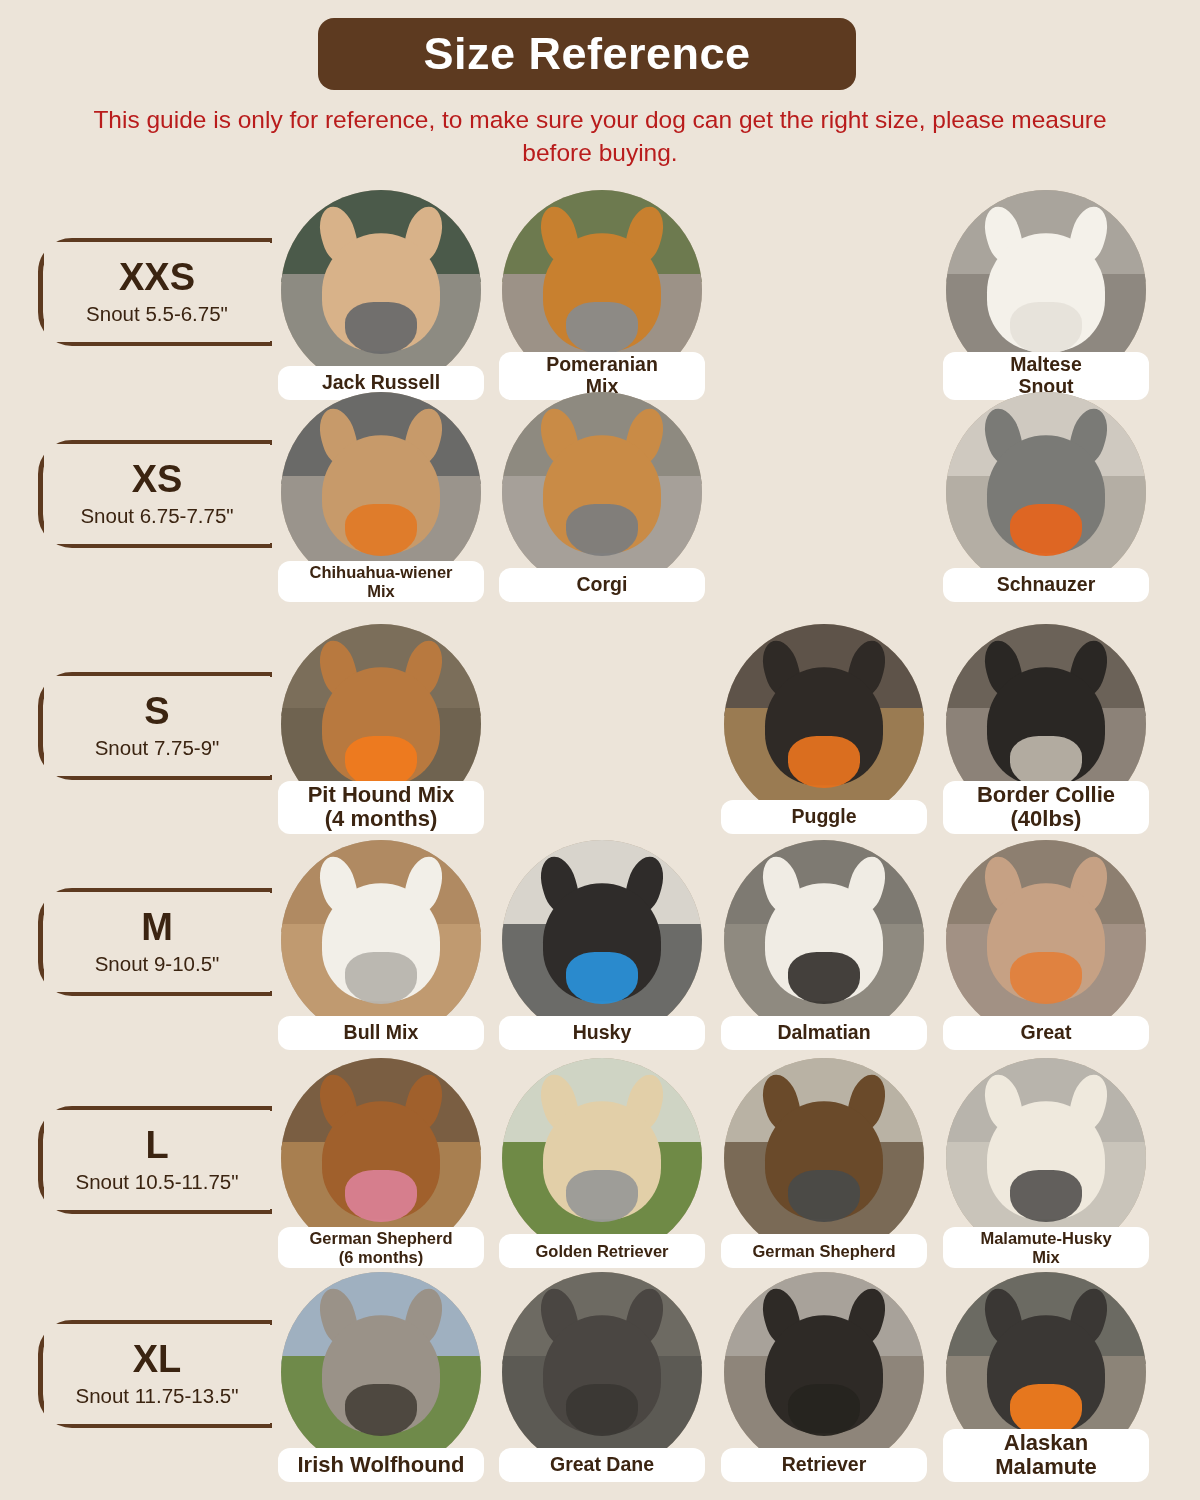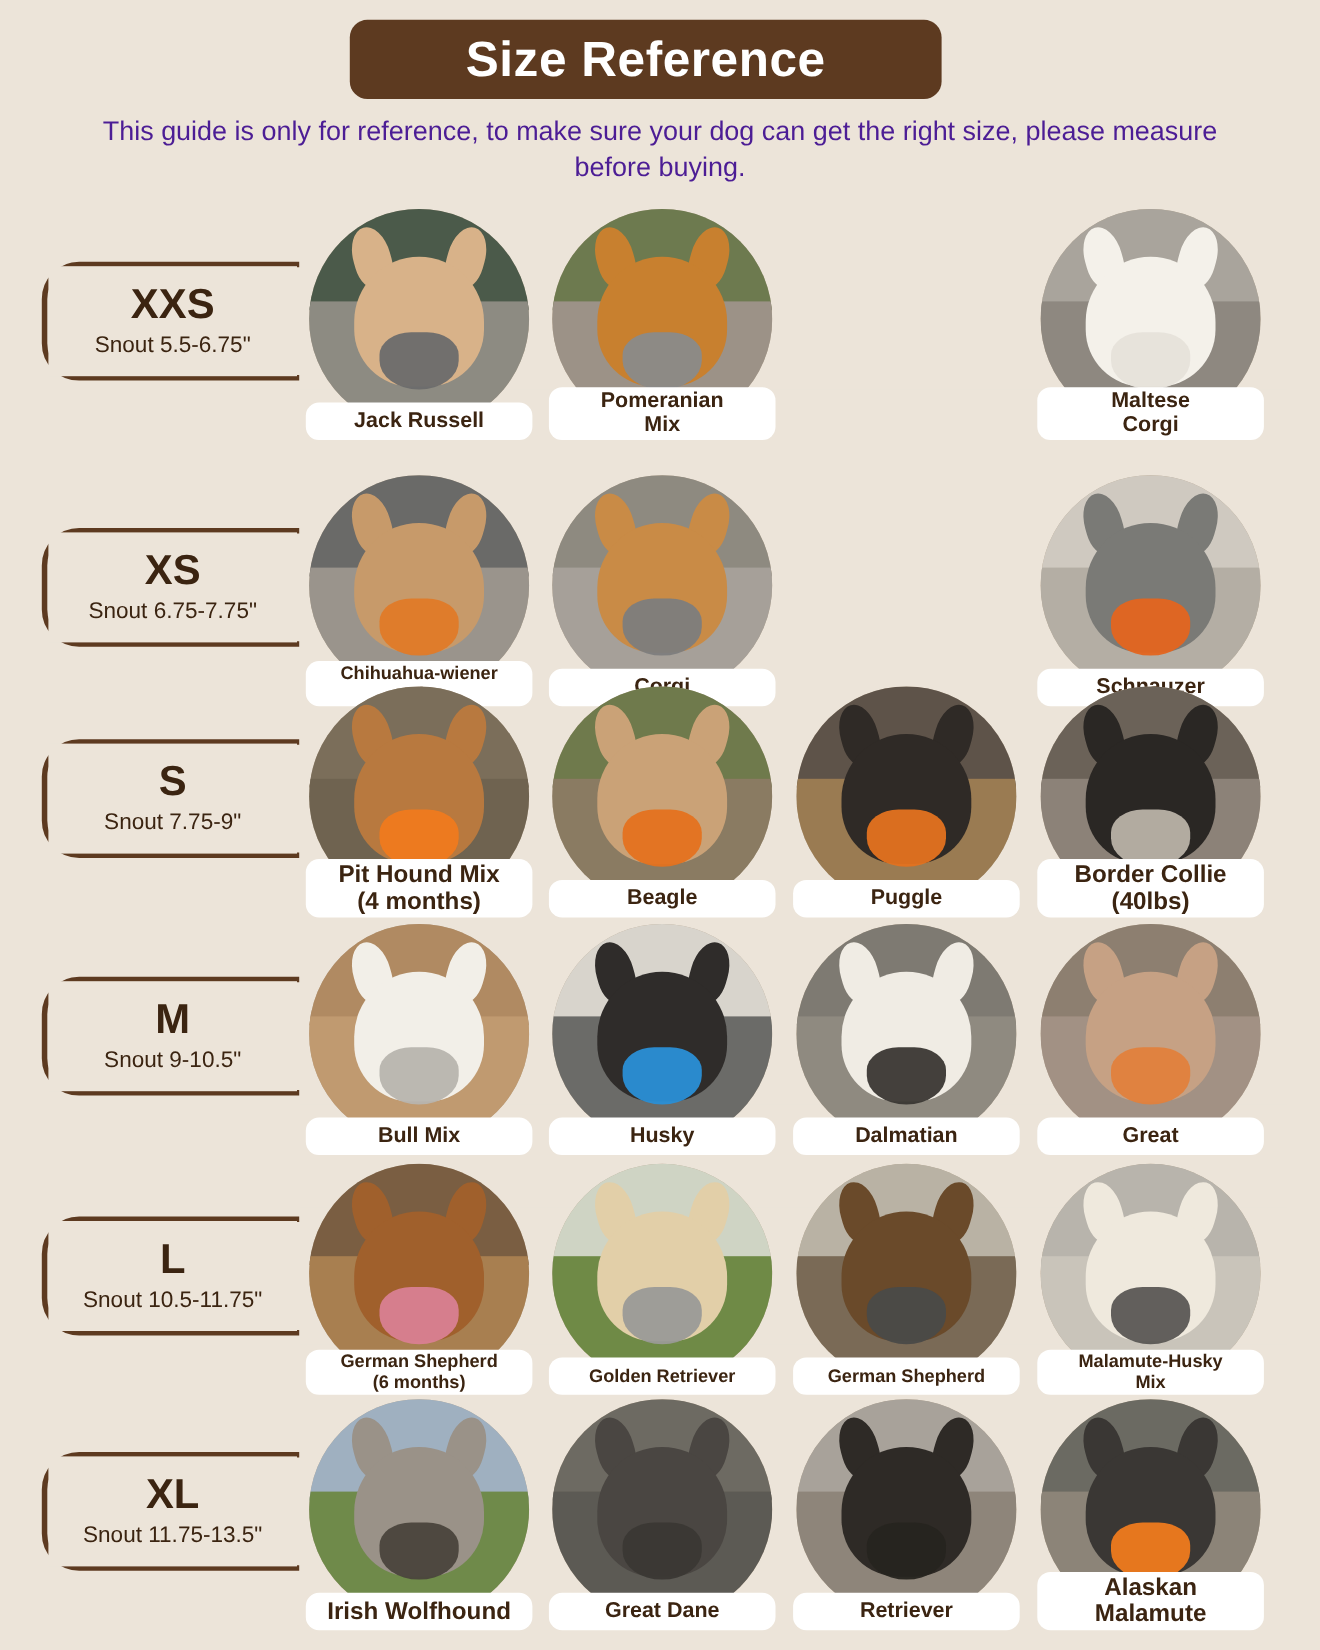--- a/index.html
+++ b/index.html
@@ -35,34 +35,34 @@
     font-size: 45px;
     font-weight: bold;
     letter-spacing: 0.5px;
   }
   .subtitle {
     position: absolute;
     left: 60px;
     top: 104px;
     width: 1080px;
     text-align: center;
-    color: #4c1d95;
+    color: #b91c1c;
     font-size: 24.5px;
     line-height: 1.33;
   }
 
   
   .row {
     position: absolute;
     left: 0;
     width: 1200px;
     height: 204px;
   }
   .row-r0 { top: 190px; padding-left: 44px; }
-  .row-r1 { top: 432px; }
+  .row-r1 { top: 392px; }
   .row-r2 { top: 624px; }
   .row-r3 { top: 840px; }
   .row-r4 { top: 1058px; }
   .row-r5 { top: 1272px; padding-left: 30px; }
 
   
   .size-pill {
     position: absolute;
     left: 38px;
     top: 48px;
@@ -248,21 +248,21 @@
         <div class="photo">
           <div class="sky" style="background: rgb(169, 164, 156);"></div>
             <div class="ground" style="background: rgb(142, 136, 128);"></div>
           <div class="ear-l" style="background: rgb(244, 241, 234);"></div>
             <div class="ear-r" style="background: rgb(244, 241, 234);"></div>
           <div class="dog" style="background: rgb(244, 241, 234);"></div>
             <div class="snout" style="background: rgb(230, 226, 218);"></div>
         </div>
         <div class="name-bubble">
           <span class="nm">Maltese
-Corgi</span>
+Snout</span>
         </div>
       </div>
     </div>
   </div>
 
   <div class="row row-r1">
     <div class="size-pill"></div>
     <div class="pill-mask"></div>
     <div class="size-box">
       <div class="size-label">XS</div>
@@ -327,33 +327,20 @@
           <div class="ear-l" style="background: rgb(184, 121, 63);"></div>
             <div class="ear-r" style="background: rgb(184, 121, 63);"></div>
           <div class="dog" style="background: rgb(184, 121, 63);"></div>
             <div class="snout" style="background: rgb(239, 122, 29);"></div>
         </div>
         <div class="name-bubble small">
           <span class="nm">Pit Hound Mix
 (4 months)</span>
         </div>
       </div>
-      <div class="card c1">
-        <div class="photo">
-          <div class="sky" style="background: rgb(111, 122, 76);"></div>
-            <div class="ground" style="background: rgb(138, 123, 98);"></div>
-          <div class="ear-l" style="background: rgb(202, 162, 119);"></div>
-            <div class="ear-r" style="background: rgb(202, 162, 119);"></div>
-          <div class="dog" style="background: rgb(202, 162, 119);"></div>
-            <div class="snout" style="background: rgb(228, 114, 31);"></div>
-        </div>
-        <div class="name-bubble">
-          <span class="nm">Beagle</span>
-        </div>
-      </div>
       <div class="card c2">
         <div class="photo">
           <div class="sky" style="background: rgb(94, 83, 73);"></div>
             <div class="ground" style="background: rgb(154, 123, 82);"></div>
           <div class="ear-l" style="background: rgb(47, 42, 38);"></div>
             <div class="ear-r" style="background: rgb(47, 42, 38);"></div>
           <div class="dog" style="background: rgb(47, 42, 38);"></div>
             <div class="snout" style="background: rgb(228, 114, 31);"></div>
         </div>
         <div class="name-bubble">

